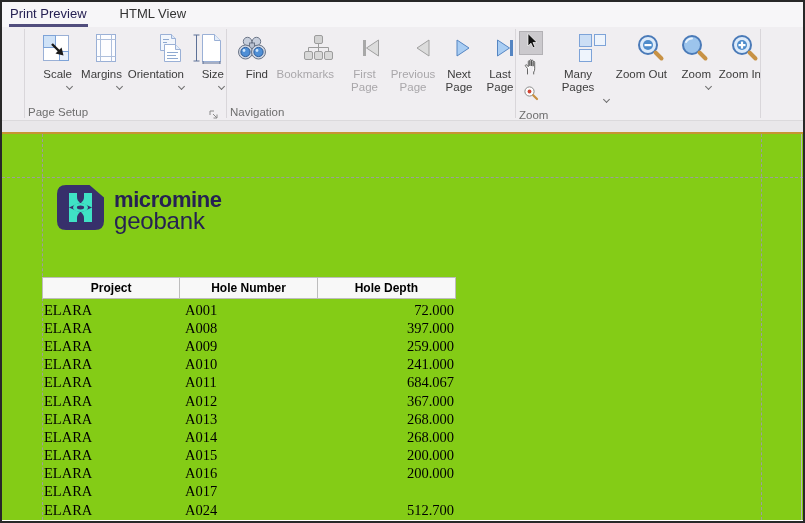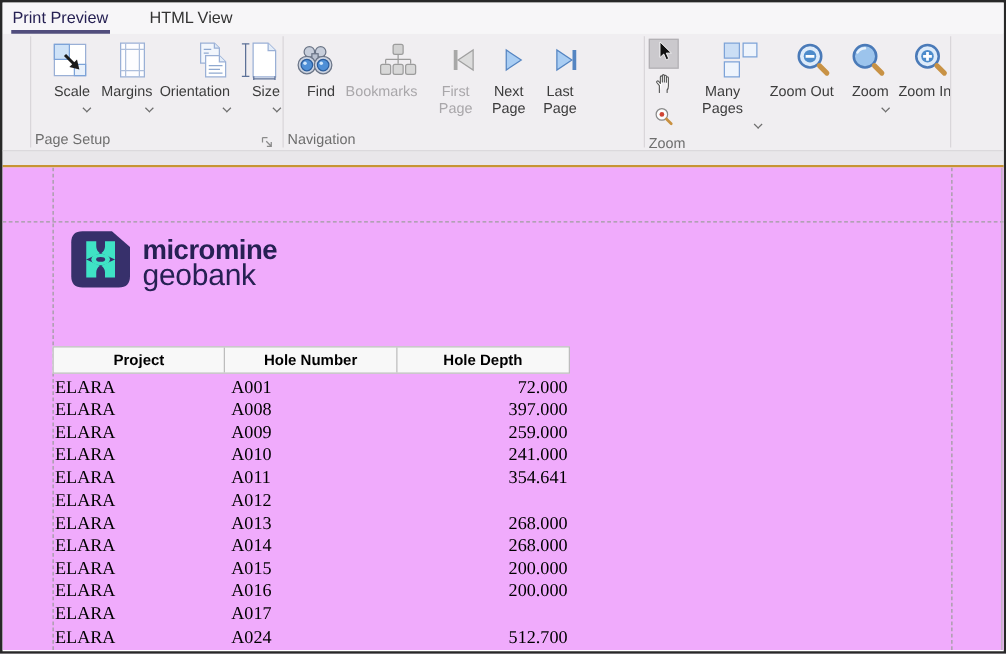--- a/index.html
+++ b/index.html
@@ -26,21 +26,21 @@
   .bigbtn .blabel { font-size:11.5px; color:#3c3c3c; text-align:center; line-height:13px; }
   .bigbtn.disabled .blabel { color:#a9a7aa; }
   .dd { width:5px; height:5px; border-right:1.2px solid #6f6f6f; border-bottom:1.2px solid #6f6f6f; transform:rotate(45deg); margin-top:3px; }
   .toolcol { display:flex; flex-direction:column; align-items:center; width:30px; margin-right:4px; }
   .tool { width:24px; height:24px; display:flex; align-items:center; justify-content:center; margin-bottom:2px; }
   .tool.selected { background:#cbc9cd; border:1px solid #b3b1b5; }
   
   .substrip { height:12px; background:#e9e7ea; border-top:1px solid #dbd9dc; }
   .goldline { height:2px; background:var(--accent-gold); }
   
-  .preview { position:relative; height:386px; background:#f0abfc; overflow:hidden; }
+  .preview { position:relative; height:386px; background:#84cc16; overflow:hidden; }
   .edge-right { position:absolute; right:1px; top:0; bottom:0; width:1px; background:#b7b5b8; }
   .guide-v { position:absolute; top:0; bottom:0; width:0; border-left:1px dashed #9d9d9d; }
   .guide-h { position:absolute; left:0; right:0; height:0; border-top:1px dashed #9d9d9d; }
   
   .logo { position:absolute; left:54px; top:50px; display:flex; align-items:center; }
   .logo-text { margin-left:9px; color:var(--brand-navy); }
   .logo-line1 { font-size:22px; font-weight:700; letter-spacing:-0.4px; line-height:22px; }
   .logo-line2 { font-size:24px; font-weight:500; letter-spacing:-0.2px; line-height:20px; }
   
   .dtable { position:absolute; left:40px; top:143px; width:414px; }
@@ -183,20 +183,29 @@
         </div>
         <div class="bigbtn disabled" style="width:45px;margin-left:8px">
           <div class="iconbox">
               <span>
             <svg width="32" height="32" viewBox="0 0 32 32">
               <line x1="9.5" y1="8" x2="9.5" y2="24" stroke="#a8a8a8" stroke-width="3"></line>
               <polygon points="23.5,8 23.5,24 11.5,16" fill="#dcdcdc" stroke="#a0a0a0"></polygon>
             </svg></span>
             </div>
           <div class="blabel">First Page</div>
+        </div>
+        <div class="bigbtn disabled" style="width:52px">
+          <div class="iconbox">
+              <span>
+            <svg width="32" height="32" viewBox="0 0 32 32">
+              <polygon points="22,8 22,24 10,16" fill="#dcdcdc" stroke="#a0a0a0"></polygon>
+            </svg></span>
+            </div>
+          <div class="blabel">Previous Page</div>
         </div>
         <div class="bigbtn" style="width:40px">
           <div class="iconbox">
               <span>
             <svg width="32" height="32" viewBox="0 0 32 32">
               <polygon points="10,8 10,24 22,16" fill="#a9cdf3" stroke="#5585c2"></polygon>
             </svg></span>
             </div>
           <div class="blabel">Next Page</div>
         </div>
@@ -351,25 +360,26 @@
             <div class="tcell c2">259.000</div>
           </div>
           <div class="trow">
             <div class="tcell c0">ELARA</div>
             <div class="tcell c1">A010</div>
             <div class="tcell c2">241.000</div>
           </div>
           <div class="trow">
             <div class="tcell c0">ELARA</div>
             <div class="tcell c1">A011</div>
-            <div class="tcell c2">354.641</div>
+            <div class="tcell c2">684.067</div>
           </div>
           <div class="trow">
             <div class="tcell c0">ELARA</div>
             <div class="tcell c1">A012</div>
+            <div class="tcell c2">367.000</div>
           </div>
           <div class="trow">
             <div class="tcell c0">ELARA</div>
             <div class="tcell c1">A013</div>
             <div class="tcell c2">268.000</div>
           </div>
           <div class="trow">
             <div class="tcell c0">ELARA</div>
             <div class="tcell c1">A014</div>
             <div class="tcell c2">268.000</div>

